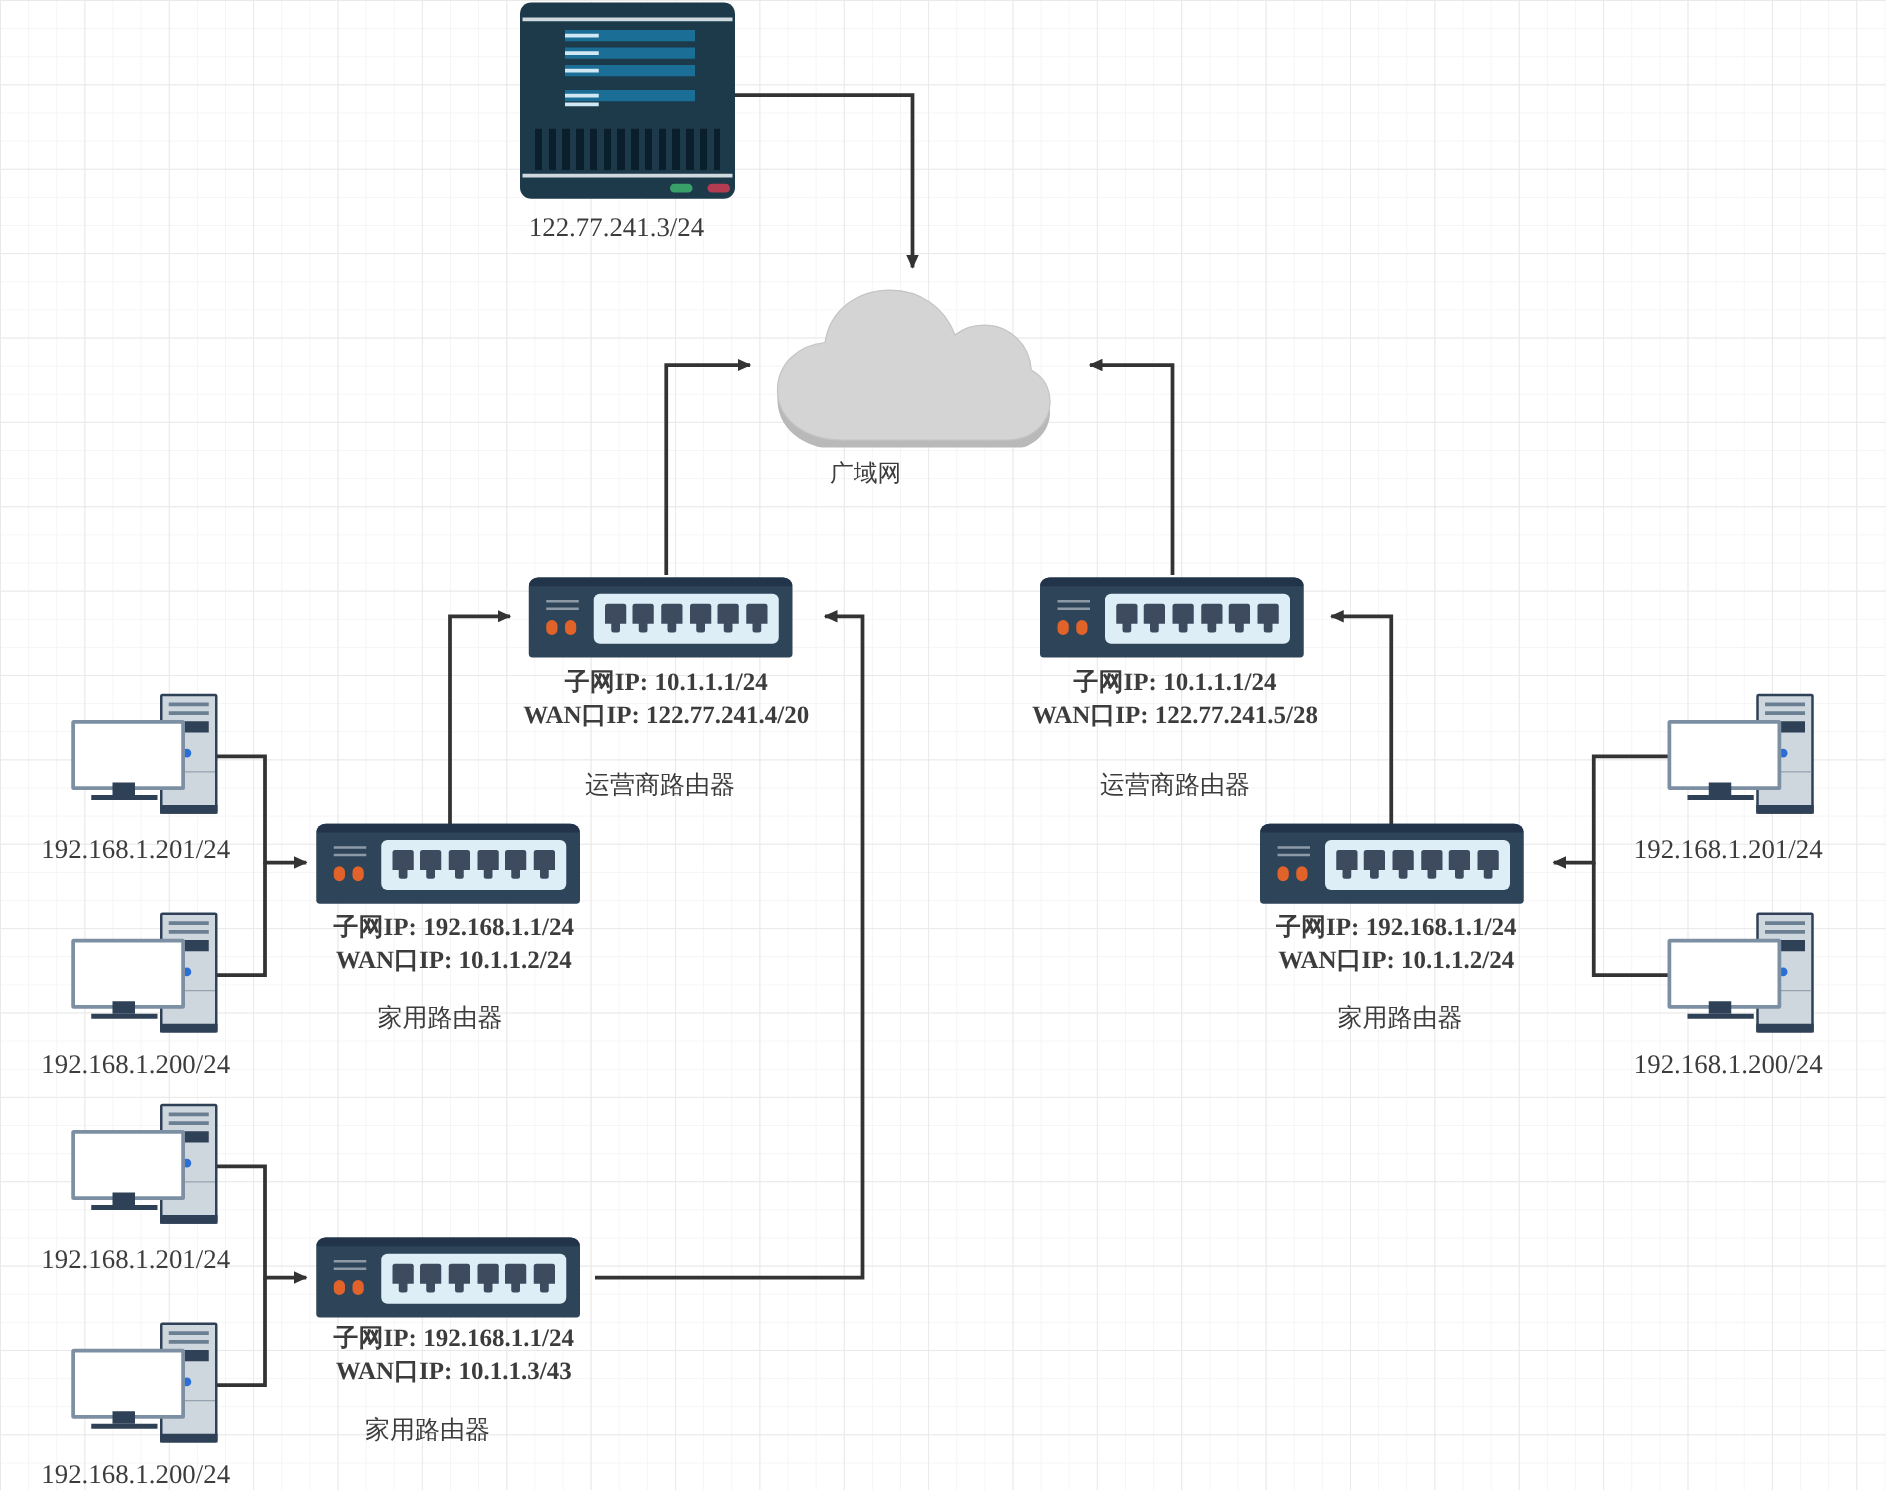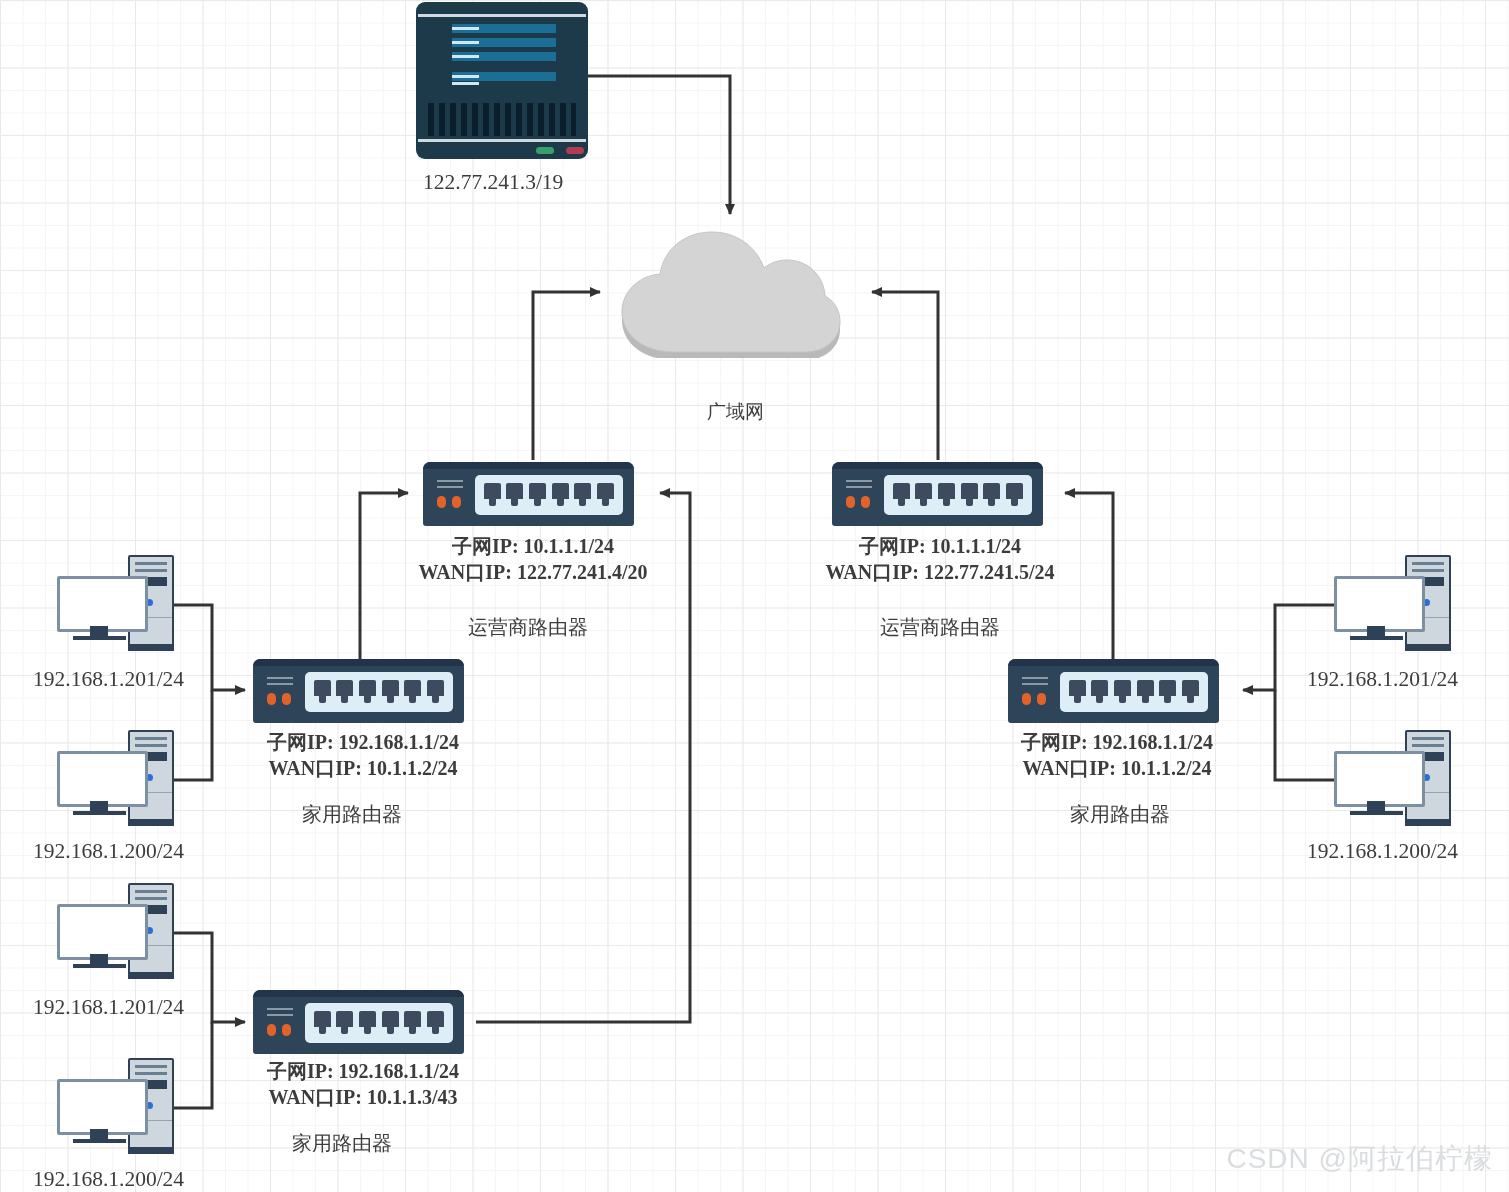--- a/index.html
+++ b/index.html
@@ -129,33 +129,33 @@
       <div class="srv-tick" style="top:21px;"></div>
       <div class="srv-tick" style="top:35px;"></div>
       <div class="srv-tick" style="top:55px;"></div>
       <div class="srv-tick" style="top:62px;"></div>
     </div>
     <div class="srv-vents"></div>
     <div class="srv-botlip"></div>
     <div class="srv-led" style="left:120px;background:#3aa06a;"></div>
     <div class="srv-led" style="left:150px;background:#b33c52;"></div>
   </div>
-  <div class="lbl ip-lbl" style="left:423px;top:170px;">122.77.241.3/19</div>
+  <div class="lbl ip-lbl" style="left:423px;top:170px;">122.77.241.3/24</div>
 
   <div class="node cloud" style="left:616px;top:228px;">
     <svg width="228" height="130" viewBox="0 0 228 130" xmlns="http://www.w3.org/2000/svg">
       <path d="M58,124 C26,124 6,106 6,84 C6,64 22,48 44,46 C48,20 70,4 96,4
                C120,4 140,18 148,40 C154,35 162,32 171,32 C192,32 208,48 209,68
                C220,74 224,84 224,94 C224,110 210,124 190,124 Z" fill="#b9b9b9" transform="translate(0,8)"></path>
       <path d="M58,124 C26,124 6,106 6,84 C6,64 22,48 44,46 C48,20 70,4 96,4
                C120,4 140,18 148,40 C154,35 162,32 171,32 C192,32 208,48 209,68
                C220,74 224,84 224,94 C224,110 210,124 190,124 Z" fill="#d4d4d4" stroke="#c4c4c4" stroke-width="1"></path>
     </svg>
   </div>
-  <div class="lbl cloud-lbl" style="left:707px;top:366px;margin-top:33px;">广域网</div>
+  <div class="lbl cloud-lbl" style="left:664px;top:366px;">广域网</div>
 
   <div class="node router" style="left:423px;top:462px;">
     <div class="rt-body"></div>
       <div class="rt-top"></div>
     <div class="rt-lines">
         <i></i>
         <i></i>
       </div>
     <div class="rt-leds">
         <b></b>
@@ -188,21 +188,21 @@
     <div class="rt-panel">
       <span class="rt-port"></span>
         <span class="rt-port"></span>
         <span class="rt-port"></span>
       <span class="rt-port"></span>
         <span class="rt-port"></span>
         <span class="rt-port"></span>
     </div>
   </div>
   <div class="lbl dev-lbl" style="left:810px;top:533px;width:260px;">子网IP:   10.1.1.1/24</div>
-  <div class="lbl dev-lbl" style="left:810px;top:559px;width:260px;">WAN口IP: 122.77.241.5/24</div>
+  <div class="lbl dev-lbl" style="left:810px;top:559px;width:260px;">WAN口IP: 122.77.241.5/28</div>
   <div class="lbl role-lbl" style="left:880px;top:614px;">运营商路由器</div>
 
   <div class="node router" style="left:253px;top:659px;">
     <div class="rt-body"></div>
       <div class="rt-top"></div>
     <div class="rt-lines">
         <i></i>
         <i></i>
       </div>
     <div class="rt-leds">
@@ -353,15 +353,14 @@
       <i class="seam"></i>
         <i class="dot"></i>
         <i class="foot"></i>
       </div>
     <div class="pc-mon"></div>
       <div class="pc-neck"></div>
       <div class="pc-base"></div>
   </div>
   <div class="lbl ip-lbl" style="left:1307px;top:839px;">192.168.1.200/24</div>
 
-  <div class="watermark">CSDN @阿拉伯柠檬</div>
 
 </div>
 
 </body></html>

